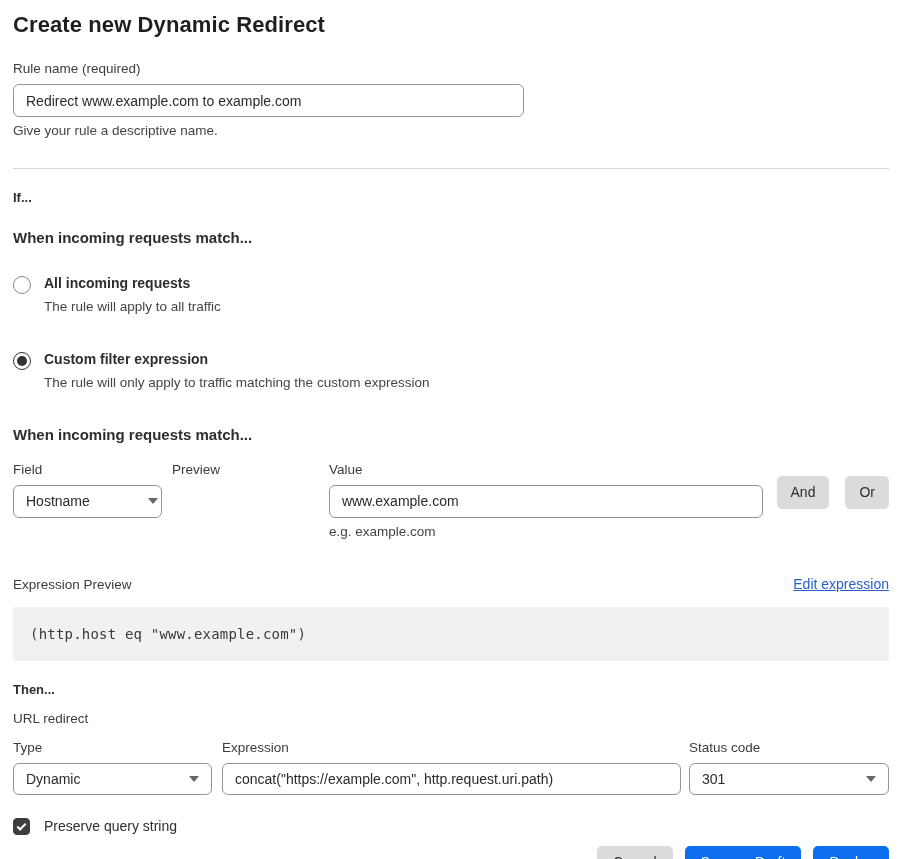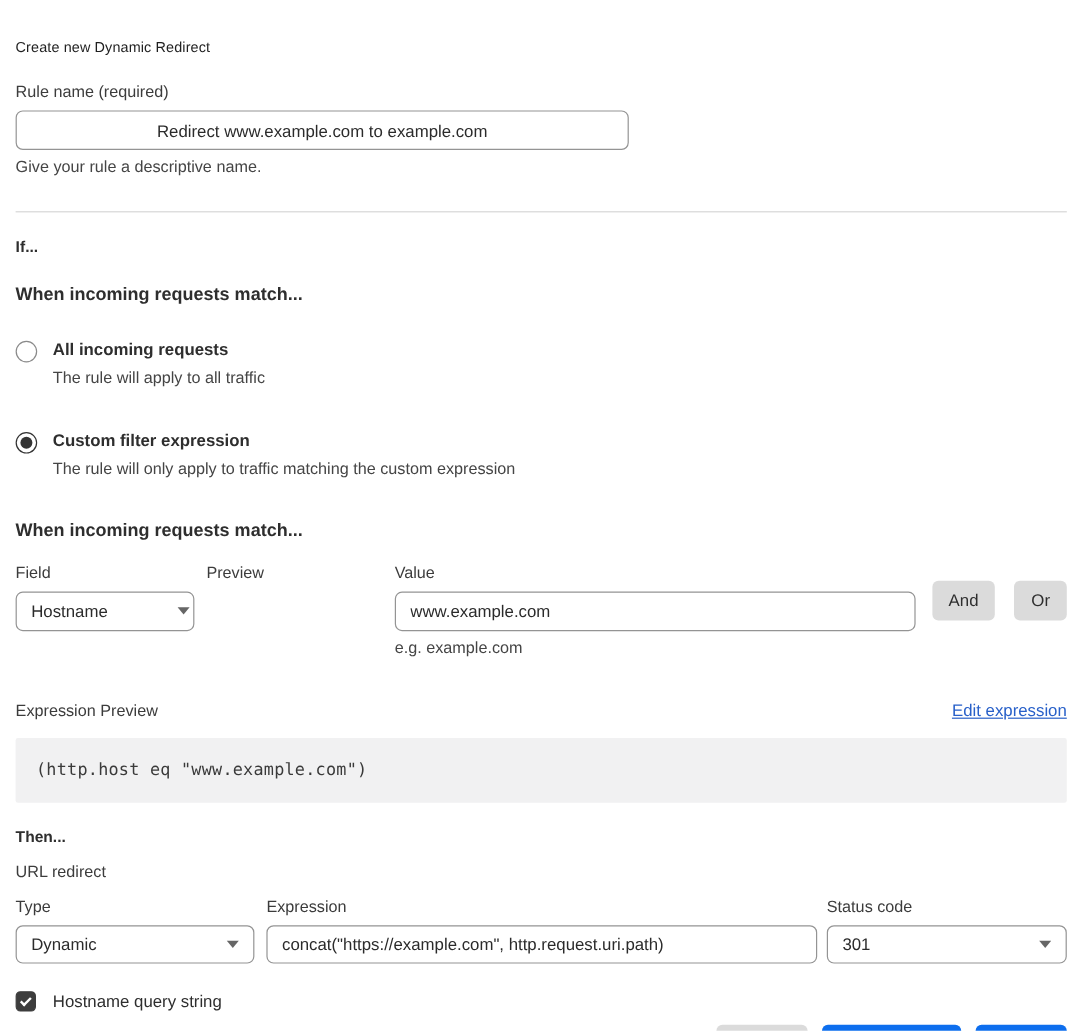--- a/index.html
+++ b/index.html
@@ -14,30 +14,30 @@
   }
   *{box-sizing:border-box;margin:0;padding:0;}
   html,body{background:#fff;}
   body{
     width:907px;height:859px;overflow:hidden;
     font-family:"Liberation Sans","DejaVu Sans",sans-serif;
     color:var(--text-dark);
     position:relative;
   }
   .page{padding:12px 18px 14px 13px;}
-  .page-title{font-size:12px;font-weight:400;color:#1f1f1f;letter-spacing:.1px;margin-top:20px;}
+  .page-title{font-size:22px;font-weight:700;color:#1f1f1f;letter-spacing:.1px;}
   .field-label{font-size:13.5px;color:var(--text-mid);margin-bottom:8px;display:block;}
   .rule-name-block{margin-top:23px;}
   .text-input{
     height:33px;border:1px solid var(--border-gray);border-radius:6px;
     font-family:"Liberation Sans","DejaVu Sans",sans-serif;
     font-size:14px;color:#2b2b2b;padding:0 12px;background:#fff;width:100%;
     outline:none;
   }
-  .rule-name-input{width:511px;display:block;text-align:center;}
+  .rule-name-input{width:511px;display:block;}
   .help-text{font-size:13.5px;color:#454545;margin-top:6px;}
   .divider{border:none;border-top:1px solid var(--divider);margin:30px 0 0 0;}
 
   .section-heading{font-size:13px;font-weight:700;color:#2e2e2e;}
   .if-heading{margin-top:21px;}
   .match-heading{font-size:15px;font-weight:700;color:#2e2e2e;margin-top:24px;}
 
   .radio-group{margin-top:29px;}
   .radio-option{display:flex;align-items:flex-start;margin-bottom:37px;cursor:pointer;}
   .radio-option:last-child{margin-bottom:0;}
@@ -203,21 +203,21 @@
         <span>301</span>
         <span class="select-caret"></span>
       </div>
     </div>
   </div>
 
   <div class="checkbox-row checked">
     <span class="checkbox-box">
       <span class="checkbox-check"></span>
     </span>
-    <span class="checkbox-label">Hostname query string</span>
+    <span class="checkbox-label">Preserve query string</span>
   </div>
 
   <div class="footer-actions">
     <button class="btn btn-cancel">Cancel</button>
     <button class="btn btn-primary btn-draft">Save as Draft</button>
     <button class="btn btn-primary">Deploy</button>
   </div>
 
 </div>
 

